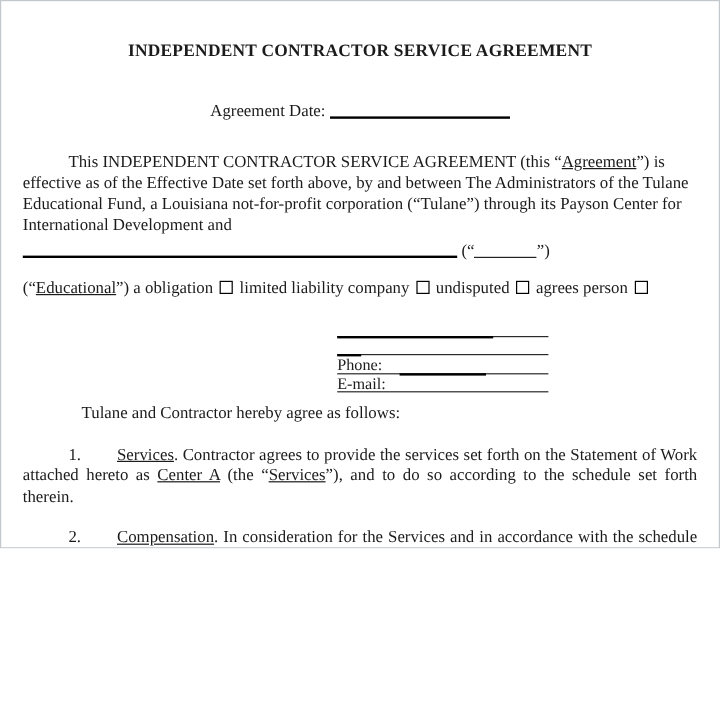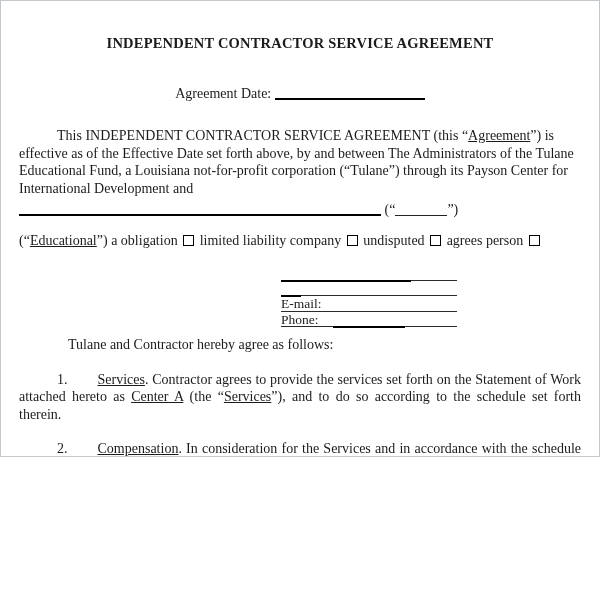--- a/index.html
+++ b/index.html
@@ -100,25 +100,25 @@
 
 
   <div class="addr-block">
     <div class="addr-row">
         <span class="thick" style="left:0;width:130px"></span>
       </div>
     <div class="addr-row">
         <span class="thick" style="left:0;width:20px"></span>
       </div>
     <div class="addr-row">
-      <span>E-mail:</span>
+      <span>Phone:</span>
+      <span class="thick" style="left:52px;width:72px"></span>
     </div>
     <div class="addr-row">
-      <span>Phone:</span>
-      <span class="thick" style="left:52px;width:72px"></span>
+      <span>E-mail:</span>
     </div>
   </div>
 
   <div class="agree-line">Tulane and Contractor hereby agree as follows:</div>
 
   <p class="section">
     <span>1.</span><span class="tab"></span><span><span class="u">Services</span><span>.  Contractor agrees to provide the services set forth on the Statement of Work attached hereto as </span><span class="u">Center A</span><span> (the “</span><span class="u">Services</span><span>”), and to do so according to the schedule set forth therein.</span></span>
   </p>
 
   <p class="section">

